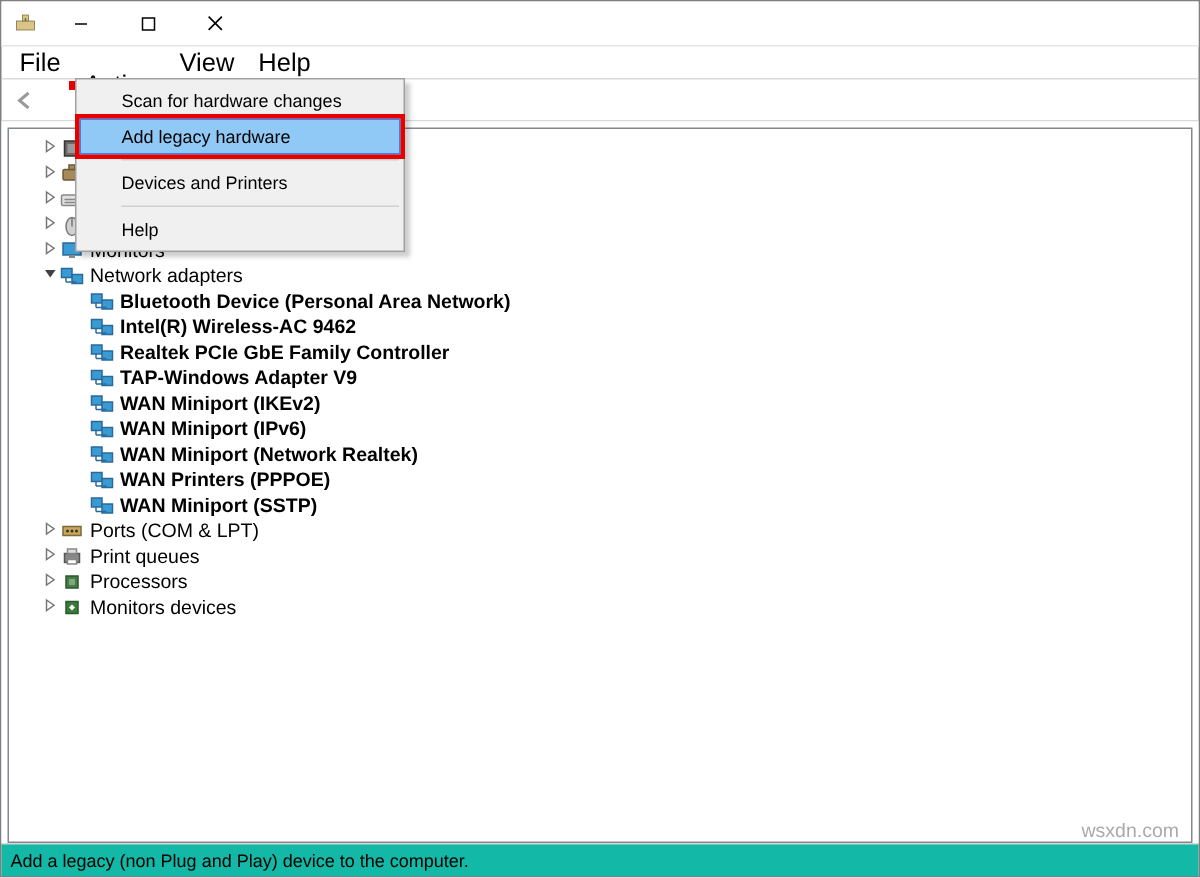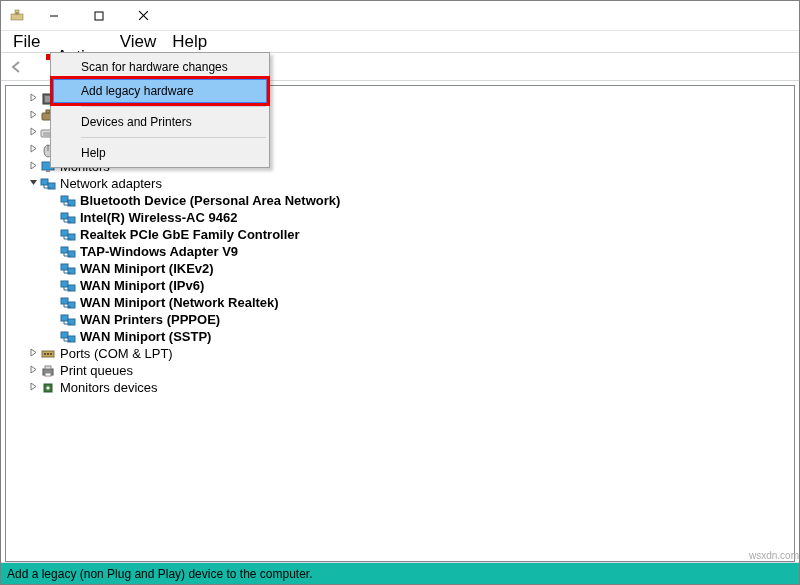--- a/index.html
+++ b/index.html
@@ -26,21 +26,21 @@
   .ticon { width: 16px; height: 16px; margin-right: 4px; display: inline-flex; align-items: center; justify-content: center; }
   .indent1 { padding-left: 20px; }
   .indent2 { padding-left: 54px; font-weight: bold; }
   .statusbar { height: 22px; border-top: 1px solid #d9d9d9; background: #14b8a6; display: flex; align-items: center; padding: 0 6px; font-size: 12px; color: #000; }
   
   .dropdown { position: absolute; top: 52px; left: 50px; width: 220px; background: #f0f0f0; border: 1px solid #a0a0a0; box-shadow: 3px 3px 3px rgba(0,0,0,0.2); z-index: 50; padding: 2px; }
   .dropdown .ditem { height: 24px; display: flex; align-items: center; padding-left: 28px; font-size: 12px; cursor: default; }
   .dropdown .ditem.hover { background: #90c8f6; border: 1px solid #3b82f6; padding-left: 27px; height: 24px; position: relative; }
   .dropdown .ditem.hover.boxed { outline: 3px solid #e60000; outline-offset: 0; }
   .dropdown .sep { height: 1px; background: #d0d0d0; margin: 3px 1px 3px 28px; }
-  .watermark { position: absolute; bottom: 24px; right: 1px; font-size: 10px; color: #aaa; z-index: 5; }
+  .watermark { position: absolute; bottom: 24px; right: 14px; font-size: 13px; color: #aaa; z-index: 5; }
   
   .scrollport::-webkit-scrollbar { width: 17px; }
   .scrollport::-webkit-scrollbar-track { background: #f0f0f0; }
   .scrollport::-webkit-scrollbar-thumb { background: #c2c2c2; border: 1px solid #a0a0a0; }
   .scrollport::-webkit-scrollbar-button { background: #f0f0f0; height: 17px; }
 </style>
 </head>
 <body>
 
 <div class="window">
@@ -329,20 +329,34 @@
                 <span>Print queues</span>
               </div>
             </li>
             <li>
               <div class="row indent1">
                 <span class="twisty"><svg width="9" height="9" viewBox="0 0 9 9">
                     <path d="M2 1 L7 4.5 L2 8 Z" fill="none" stroke="#777" stroke-width="1"></path>
                   </svg></span>
                 <span class="ticon">
                   <svg width="16" height="16">
+                    <rect x="4" y="4" width="8" height="8" fill="#4a7a4a" stroke="#2a5a2a"></rect>
+                    <rect x="6" y="6" width="4" height="4" fill="#7aaa7a"></rect>
+                  </svg>
+                </span>
+                <span>Processors</span>
+              </div>
+            </li>
+            <li>
+              <div class="row indent1">
+                <span class="twisty"><svg width="9" height="9" viewBox="0 0 9 9">
+                    <path d="M2 1 L7 4.5 L2 8 Z" fill="none" stroke="#777" stroke-width="1"></path>
+                  </svg></span>
+                <span class="ticon">
+                  <svg width="16" height="16">
                     <rect x="4" y="4" width="8" height="8" fill="#3a7a3a" stroke="#2a5a2a"></rect>
                     <path d="M8 6 L10 8 L8 10 L6 8 Z" fill="#fff"></path>
                   </svg>
                 </span>
                 <span>Monitors devices</span>
               </div>
             </li>
           </ul>
         </div>
     </div>

